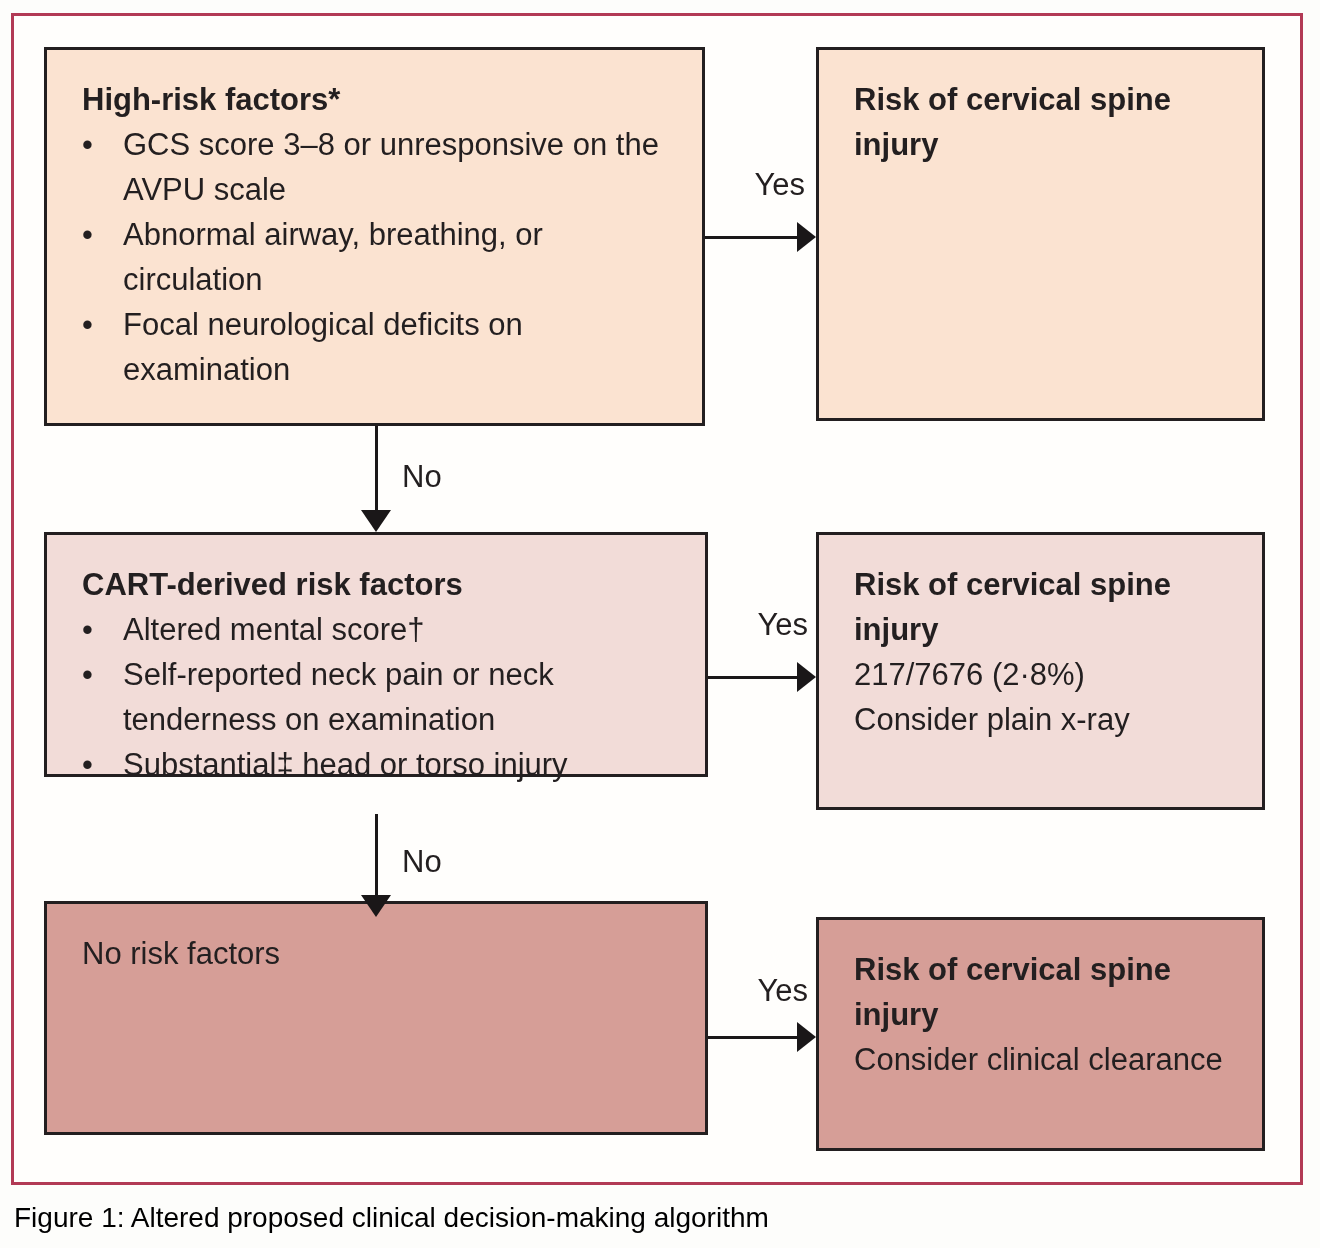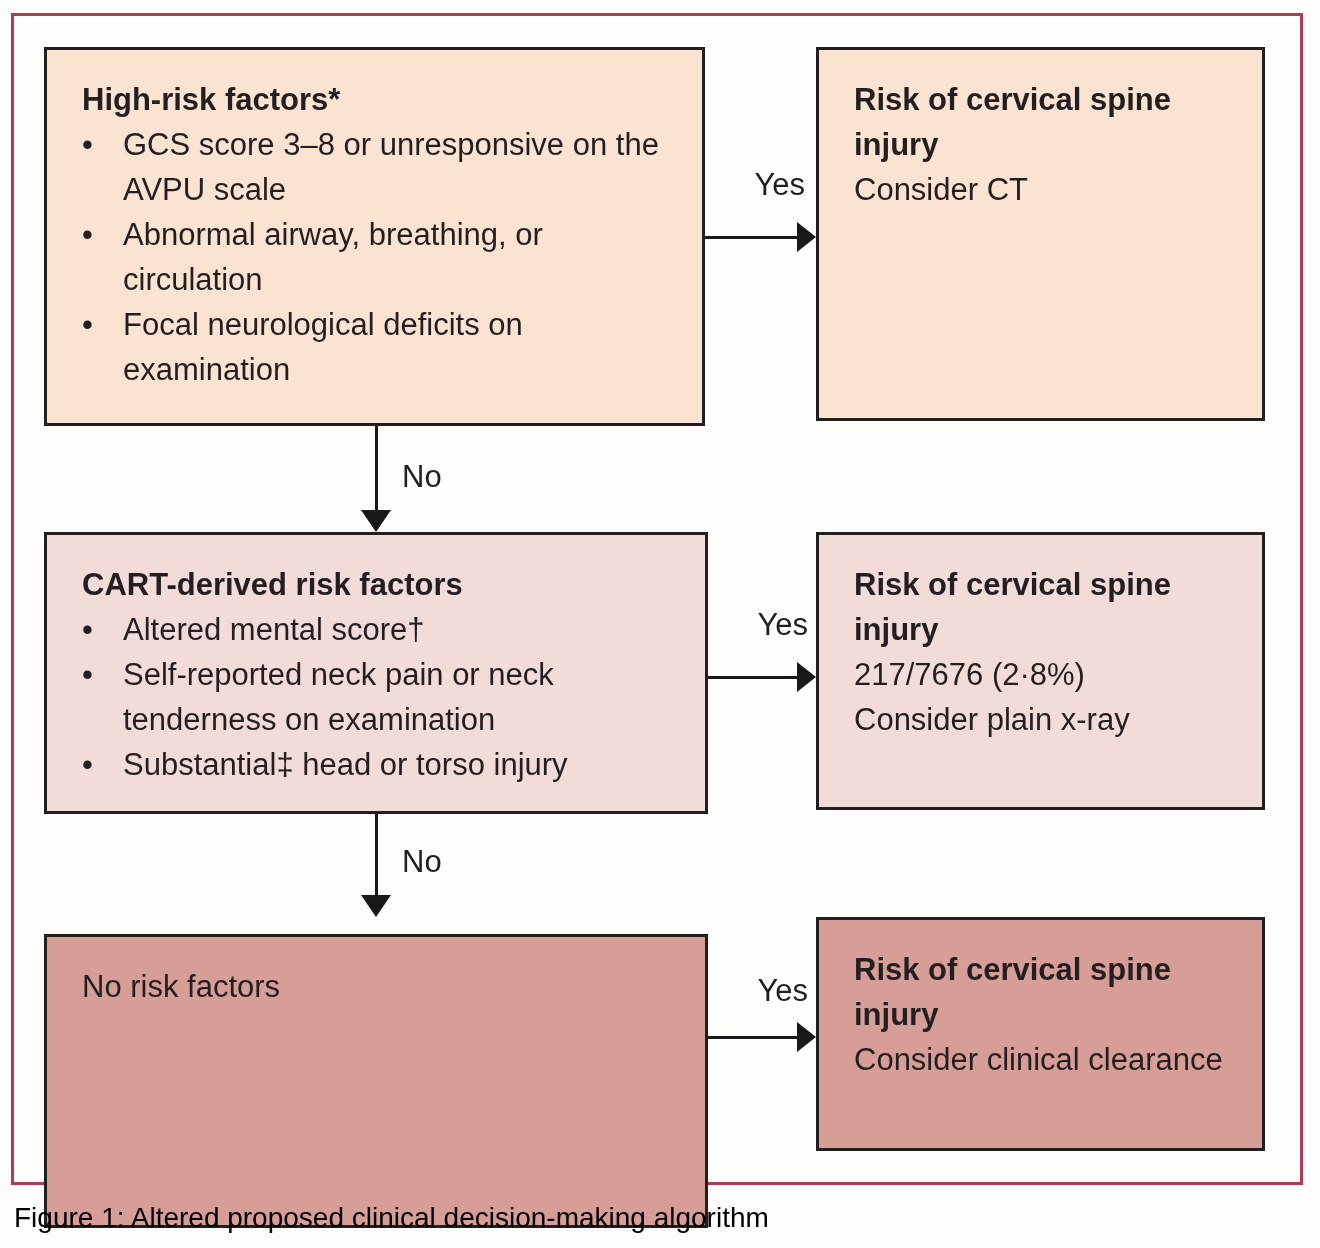--- a/index.html
+++ b/index.html
@@ -94,24 +94,23 @@
       </li>
       <li>
         <span class="marker">•</span>
         <span class="btext">Focal neurological deficits on examination</span>
       </li>
     </ul>
   </div>
 
   <div class="node row1" style="left:816px;top:47px;width:449px;height:374px">
     <div class="node-title">Risk of cervical spine injury</div>
-    <div>Consider CT</div>
   </div>
 
-  <div class="node row2" style="left:44px;top:532px;width:664px;height:282px">
+  <div class="node row2" style="left:44px;top:532px;width:664px;height:245px">
     <div class="node-title">CART-derived risk factors</div>
     <ul class="bullets">
       <li>
         <span class="marker">•</span>
         <span class="btext">Altered mental score†</span>
       </li>
       <li>
         <span class="marker">•</span>
         <span class="btext">Self-reported neck pain or neck tenderness on examination</span>
       </li>
@@ -121,21 +120,21 @@
       </li>
     </ul>
   </div>
 
   <div class="node row2" style="left:816px;top:532px;width:449px;height:278px">
     <div class="node-title">Risk of cervical spine injury</div>
     <div>217/7676 (2·8%)</div>
     <div>Consider plain x-ray</div>
   </div>
 
-  <div class="node row3" style="left:44px;top:934px;width:664px;height:294px">
+  <div class="node row3" style="left:44px;top:901px;width:664px;height:234px">
     <div>No risk factors</div>
   </div>
 
   <div class="node row3" style="left:816px;top:917px;width:449px;height:234px">
     <div class="node-title">Risk of cervical spine injury</div>
     <div>Consider clinical clearance</div>
   </div>
 
   <div class="arrow-h" style="left:705px;top:222px;width:111px">
     <span class="line"></span>

